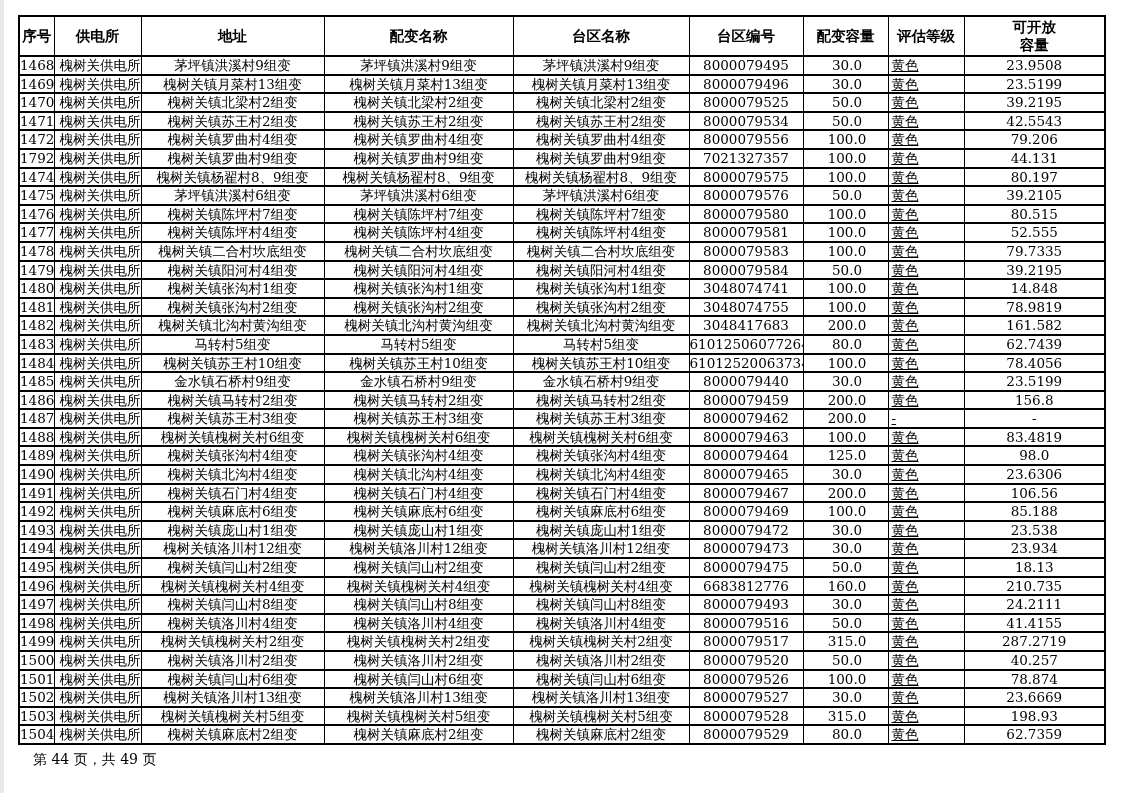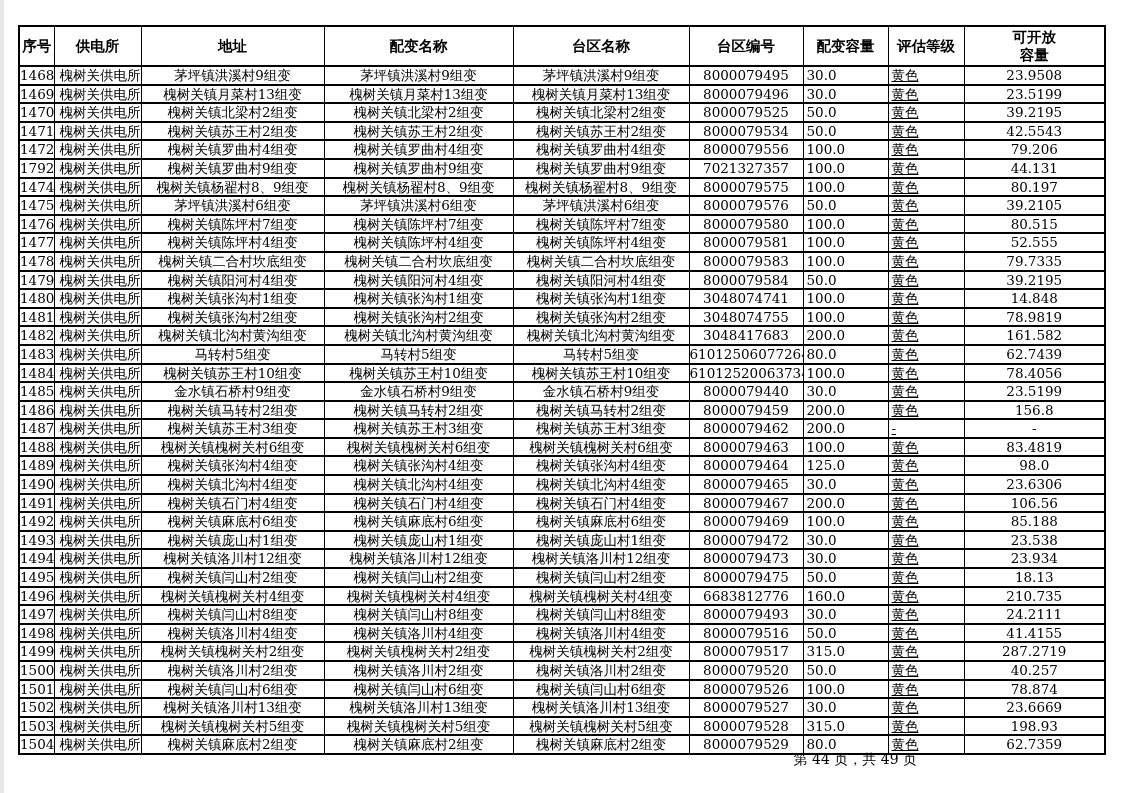--- a/index.html
+++ b/index.html
@@ -4,46 +4,47 @@
 <style>
   html,body{margin:0;padding:0;}
   body{
     width:1122px;height:793px;background:#ffffff;color:#000;
     font-family:"DejaVu Serif","Liberation Serif",serif;
     position:relative;overflow:hidden;
   }
   .page-edge{
     position:absolute;left:0;top:0;width:4px;height:793px;background:#e8e8e8;
   }
-  .sheet{position:absolute;left:18px;top:25px;}
+  .sheet{position:absolute;left:18px;top:15px;}
   table.grid{
     border-collapse:collapse;table-layout:fixed;width:1086px;
     border:2.5px solid #000;
   }
   table.grid th, table.grid td{
     border:1.5px solid #000;border-top-width:2px;border-bottom-width:2px;
     overflow:hidden;padding:0;
   }
   table.grid th{
     font-weight:bold;font-size:14.5px;line-height:1.25;height:38px;
     text-align:center;vertical-align:middle;white-space:pre-line;
   }
   table.grid td{
     font-size:13.5px;height:16.6px;line-height:16.6px;
     text-align:center;vertical-align:middle;white-space:nowrap;
   }
   
   table.grid td:nth-child(1){text-align:right;padding-right:4px;margin-left:14px;}
   table.grid td:nth-child(2){text-align:right;padding-left:1px;}
-  table.grid td:nth-child(7){text-align:left;padding-left:3px;}
+  table.grid td:nth-child(7){text-align:center;padding-left:3px;}
   table.grid td:nth-child(8){text-align:left;padding-left:3px;text-decoration:underline;}
   .footer{
     position:absolute;left:0;top:751px;width:917px;
-    text-align:right;font-size:14px;color:#000;
+    text-align:left;font-size:14px;color:#000;
     font-family:"DejaVu Serif","Liberation Serif",serif;
+    padding-left:33px;
   }
 </style>
 </head>
 <body>
 
 <div class="page-edge"></div>
 
 <div class="sheet">
   <table class="grid">
     <colgroup>

